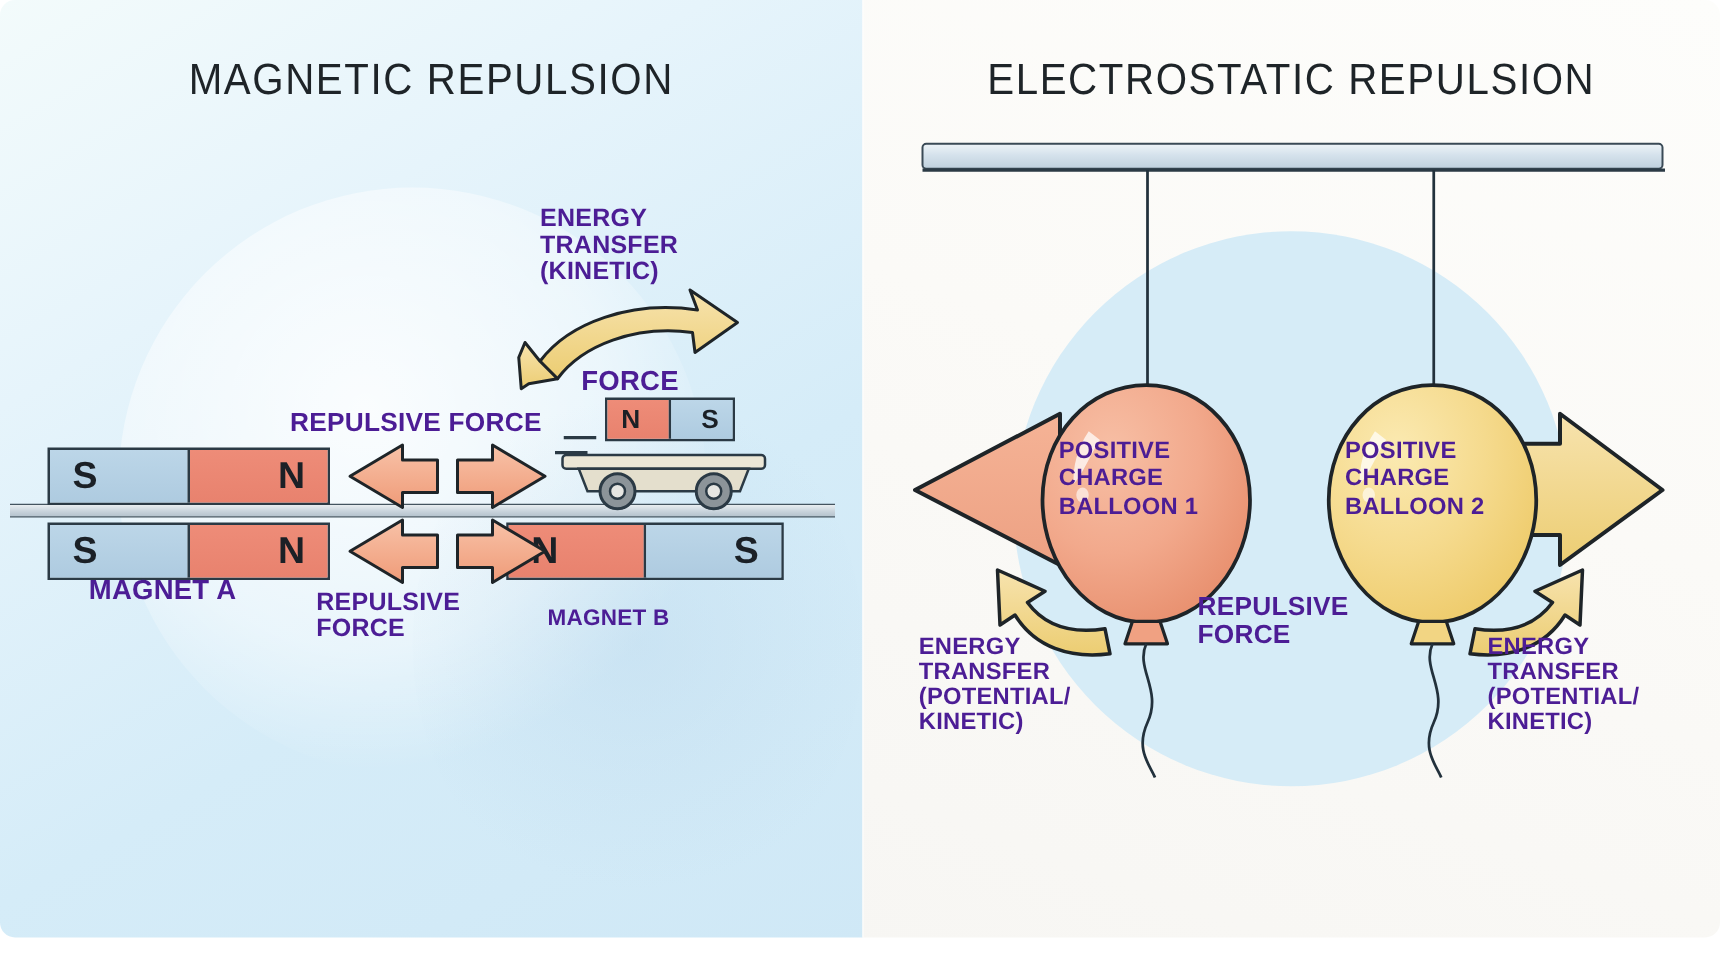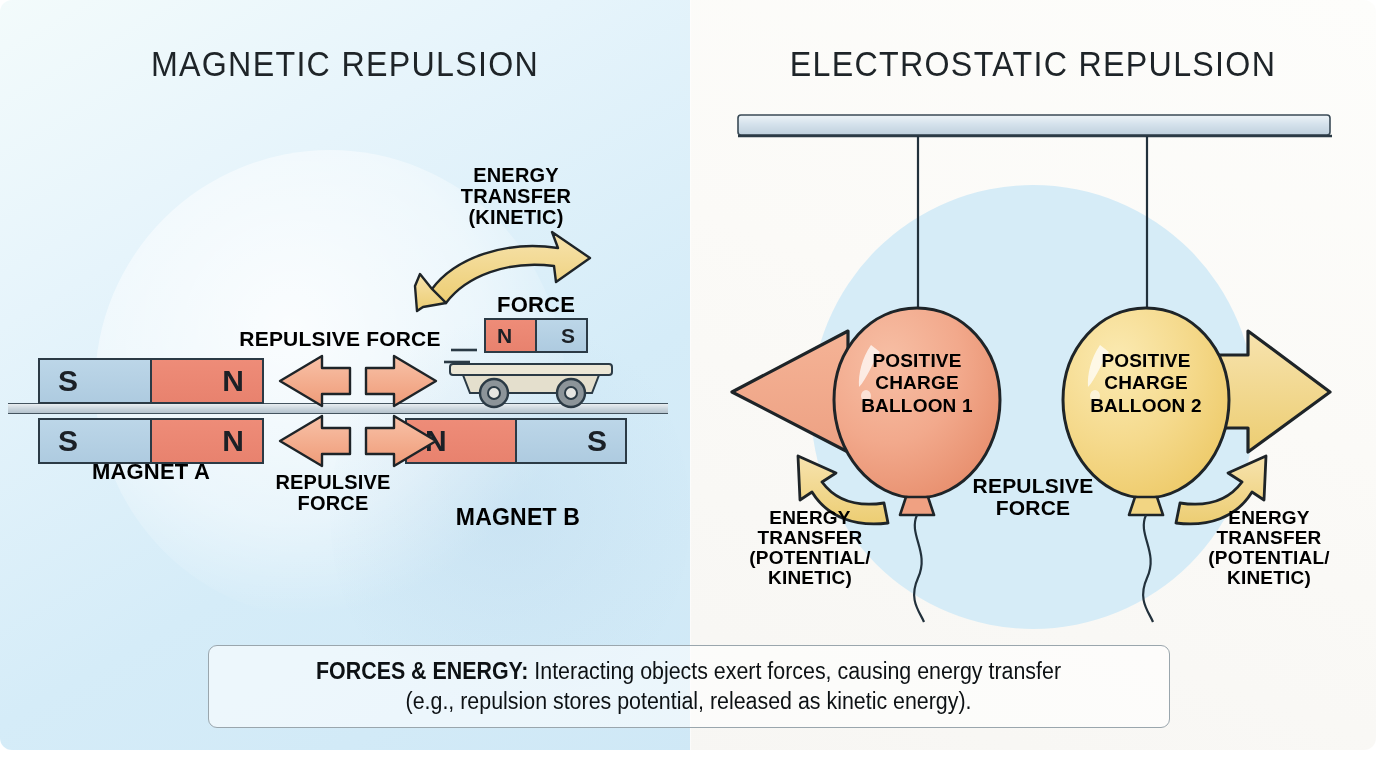--- a/index.html
+++ b/index.html
@@ -21,22 +21,22 @@
   #panel-divider{position:absolute;left:690px;top:0;width:1px;height:768px;background:rgba(255,255,255,.55);}
 
   
   .title{position:absolute;font-size:35px;letter-spacing:1.4px;color:#1e2428;
     font-family:"Liberation Sans",sans-serif;font-weight:400;white-space:nowrap;
     transform:scaleX(.92);transform-origin:center;}
   #title-left{left:0;width:690px;top:44px;text-align:center;}
   #title-right{left:690px;width:686px;top:44px;text-align:center;}
 
   
-  .lbl{position:absolute;color:#000000;font-weight:700;line-height:1.06;
-    text-align:center;white-space:pre-line;font-size:19px;letter-spacing:.2px;}
+  .lbl{position:absolute;color:#4c1d95;font-weight:700;line-height:1.06;
+    white-space:pre-line;font-size:19px;letter-spacing:.2px;}
 
   
   .magnet{position:absolute;display:flex;border:2px solid #2b3a45;box-sizing:border-box;}
   .pole{flex:1;display:flex;align-items:center;box-sizing:border-box;}
   .pole span{font-size:30px;font-weight:600;color:#1b2026;}
   .pole.s{background:linear-gradient(180deg,#bcd6e8 0%,#aecbe0 100%);justify-content:flex-start;padding-left:18px;}
   .pole.n{background:linear-gradient(180deg,#ee8c78 0%,#e8826e 100%);justify-content:flex-end;padding-right:18px;}
   .pole.n-left{justify-content:flex-start;padding-left:18px;padding-right:0;}
   .pole.s-right{justify-content:flex-end;padding-right:18px;padding-left:0;}
   .pole.divider-r{border-right:2px solid #2b3a45;}
@@ -242,21 +242,21 @@
 
   <div class="lbl" id="lbl-cart" style="left:465px;top:293px;width:142px;font-size:22px;">FORCE</div>
 
   <div class="lbl" id="lbl-rf-top" style="left:232px;top:328px;width:216px;font-size:21px;">REPULSIVE FORCE</div>
 
   <div class="lbl" id="lbl-rf-bottom" style="left:253px;top:472px;width:160px;font-size:20px;">REPULSIVE
 FORCE</div>
 
   <div class="lbl" id="lbl-magnet-a" style="left:71px;top:460px;width:160px;font-size:22px;">MAGNET A</div>
 
-  <div class="lbl" id="lbl-magnet-b" style="left:438px;top:485px;width:160px;font-size:23px;margin-top:20px;">MAGNET B</div>
+  <div class="lbl" id="lbl-magnet-b" style="left:438px;top:485px;width:160px;font-size:18px;">MAGNET B</div>
 
   <div class="lbl" id="lbl-balloon1" style="left:847px;top:350px;width:140px;font-size:19px;line-height:1.18;">POSITIVE
 CHARGE
 BALLOON 1</div>
 
   <div class="lbl" id="lbl-balloon2" style="left:1076px;top:350px;width:140px;font-size:19px;line-height:1.18;">POSITIVE
 CHARGE
 BALLOON 2</div>
 
   <div class="lbl" id="lbl-rf-right" style="left:958px;top:475px;width:150px;font-size:21px;">REPULSIVE
@@ -265,20 +265,14 @@
   <div class="lbl" id="lbl-et-left" style="left:735px;top:508px;width:150px;font-size:19px;">ENERGY
 TRANSFER
 (POTENTIAL/
 KINETIC)</div>
 
   <div class="lbl" id="lbl-et-right" style="left:1190px;top:508px;width:158px;font-size:19px;">ENERGY
 TRANSFER
 (POTENTIAL/
 KINETIC)</div>
 
-  <div id="banner">
-    <div id="banner-text">
-      <b>FORCES &amp; ENERGY:</b><span> Interacting objects exert forces, causing energy transfer</span><br>
-      <span>(e.g., repulsion stores potential, released as kinetic energy).</span>
-    </div>
-  </div>
 
 </div>
 
 </body></html>

